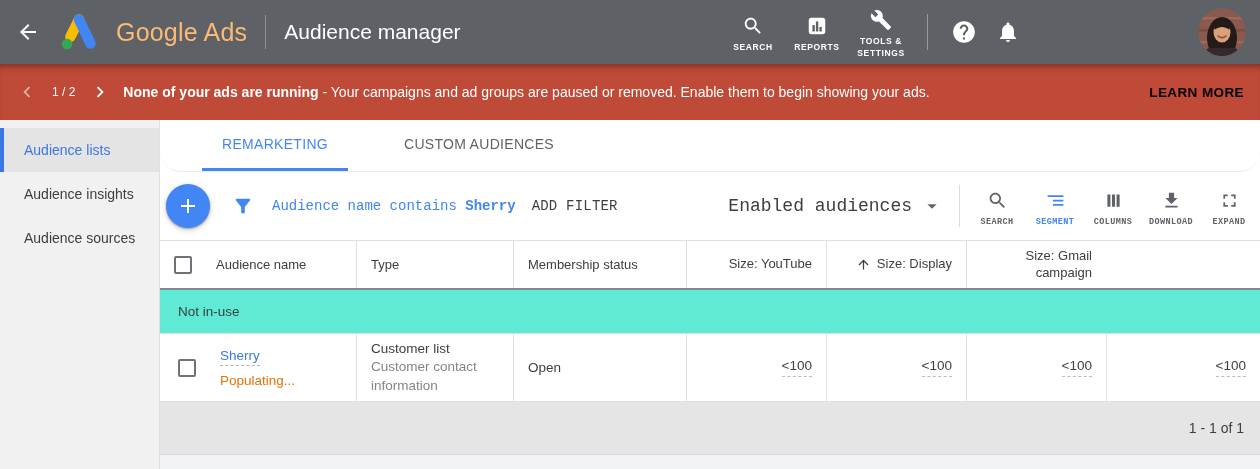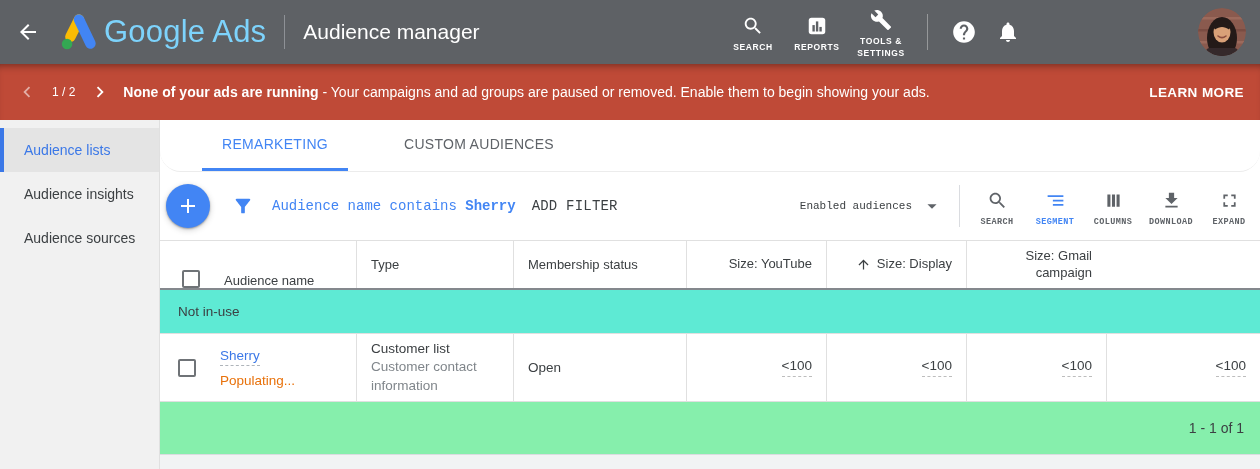--- a/index.html
+++ b/index.html
@@ -11,21 +11,21 @@
   }
   button { font-family:inherit; background:none; border:none; padding:0; cursor:pointer; }
 
   
   .topbar {
     height:64px; background:#5e6165; color:#fff;
     display:flex; align-items:center; position:relative; z-index:3;
   }
   .back-btn { margin-left:16px; display:flex; align-items:center; }
   .logo { margin-left:18px; display:flex; align-items:center; }
-  .product-name { margin-left:4px; font-size:31px; font-weight:400; letter-spacing:.2px; color:#7dd3fc; }
+  .product-name { margin-left:16px; font-size:25px; font-weight:400; letter-spacing:.2px; color:#fdba74; }
   .tb-divider { width:1px; height:34px; background:#8e9196; margin:0 18px; }
   .page-title { font-size:21px; font-weight:400; color:#fff; }
   .topnav { margin-left:auto; display:flex; align-items:center; }
   .topnav-item { width:64px; display:flex; flex-direction:column; align-items:center; gap:5px; padding-top:4px; }
   .topnav-label { font-size:8.5px; font-weight:700; letter-spacing:.6px; color:#fff; text-align:center; line-height:1.3; }
   .tb-divider2 { width:1px; height:36px; background:rgba(255,255,255,.35); margin:0 14px; }
   .round-icon-btn { width:44px; display:flex; justify-content:center; }
   .avatar-btn { margin-left:168px; margin-right:14px; width:48px; height:48px; border-radius:50%; overflow:hidden; flex:none; }
 
   
@@ -33,21 +33,21 @@
     height:56px; background:#bf4a37; color:#fff;
     display:flex; align-items:center; position:relative; z-index:2;
     box-shadow: inset 0 7px 9px -6px rgba(0,0,0,.45);
   }
   .banner-chev { display:flex; align-items:center; }
   .chev-left { margin-left:16px; opacity:.55; }
   .chev-right { }
   .banner-pagination { font-size:12px; margin:0 14px; color:#fff; }
   .banner-message { margin-left:12px; font-size:14px; color:#fff; }
   .banner-message b { font-weight:700; }
-  .learn-more { margin-left:auto; margin-right:16px; color:#ffffff; font-size:13.5px; font-weight:700; letter-spacing:.4px; }
+  .learn-more { margin-left:auto; margin-right:16px; color:#000000; font-size:13.5px; font-weight:700; letter-spacing:.4px; }
 
   
   .content { display:flex; height:349px; }
 
   .sidebar {
     width:160px; flex:none; background:#f1f1f1;
     border-right:1px solid #e0e0e0; padding-top:8px;
   }
   .side-item {
     height:44px; display:flex; align-items:center; position:relative;
@@ -71,34 +71,34 @@
   .toolbar { height:68px; flex:none; display:flex; align-items:center; padding-right:2px;font-family:Liberation Mono, monospace; }
   .fab {
     width:44px; height:44px; border-radius:50%; margin-left:6px; flex:none;
     background:#4285f4; display:flex; align-items:center; justify-content:center;
     box-shadow:0 1px 2px rgba(0,0,0,.3), 0 2px 6px rgba(0,0,0,.18);
   }
   .funnel-btn { margin-left:22px; display:flex; }
   .filter-chip { margin-left:18px; font-size:14px; color:#4285f4; }
   .filter-chip .chip-val { font-weight:700; }
   .add-filter { margin-left:16px; font-size:14px; font-weight:500; letter-spacing:.2px; color:#3c4043; }
-  .view-select { margin-left:auto; display:flex; align-items:center; gap:9px; font-size:11px; color:#3c4043; }
+  .view-select { margin-left:auto; display:flex; align-items:center; gap:9px; font-size:18px; color:#3c4043; }
   .toolbar-vdiv { width:1px; height:42px; background:#dadce0; margin-left:16px; margin-right:8px; }
   .action-btn { width:58px; display:flex; flex-direction:column; align-items:center; gap:6px; padding-top:4px; }
   .action-label { font-size:8.5px; font-weight:700; letter-spacing:.4px; color:#5f6368; }
   .action-btn.active .action-label { color:#4285f4; }
 
   
   .thead, .trow { display:grid; grid-template-columns:196px 157px 173px 140px 140px 140px 1fr; }
   .thead { height:50px; flex:none; border-top:1px solid #e0e0e0; border-bottom:2px solid #84888d; }
   .th {
     display:flex; align-items:center; padding:0 14px; font-size:13px; color:#3c4043;
     border-left:1px solid #e0e0e0; cursor:pointer;
   }
-  .th:first-child { border-left:none; padding-left:22px; gap:24px;align-items:flex-end; }
+  .th:first-child { border-left:none; padding-left:14px; gap:24px; }
   .th.num { justify-content:flex-end; text-align:right; line-height:1.3; }
   .th.sorted { font-weight:400; gap:6px;justify-content:flex-end; }
   .checkbox { width:18px; height:18px; border:2px solid #6f7377; border-radius:2px; background:#fff; flex:none; cursor:pointer; }
 
   .group-row {
     height:44px; flex:none; background:#5eead4; border-bottom:1px solid #e0e0e0;
     display:flex; align-items:center; padding-left:18px; font-size:13.5px; color:#3c4043;
   }
 
   .trow { height:68px; flex:none; border-bottom:1px solid #e0e0e0; background:#fff; }
@@ -106,21 +106,21 @@
   .td:first-child { border-left:none; padding-left:18px; gap:24px; }
   .td.num { justify-content:flex-end; }
   .num-val { border-bottom:1px dashed #bdbdbd; padding-bottom:3px; }
   .name-stack { display:flex; flex-direction:column; align-items:flex-start; }
   .name-link { color:#3b78e7; border-bottom:1px dashed #aeb4ba; padding-bottom:2px; cursor:pointer; }
   .name-status { color:#e8710a; margin-top:7px; }
   .type-stack { display:flex; flex-direction:column; line-height:1.35; }
   .type-detail { color:#80868b; }
 
   .tfoot {
-    height:53px; flex:none; background:#86efac; border-bottom:1px solid #dadce0;
+    height:53px; flex:none; background:#e5e5e5; border-bottom:1px solid #dadce0;
     display:flex; align-items:center; justify-content:flex-end; padding-right:16px;
     font-size:14px; color:#3c4043;
   }
   .filler { flex:1; background:#f1f3f4; }
 
   svg { display:block; }
 </style>
 </head>
 <body>
 

